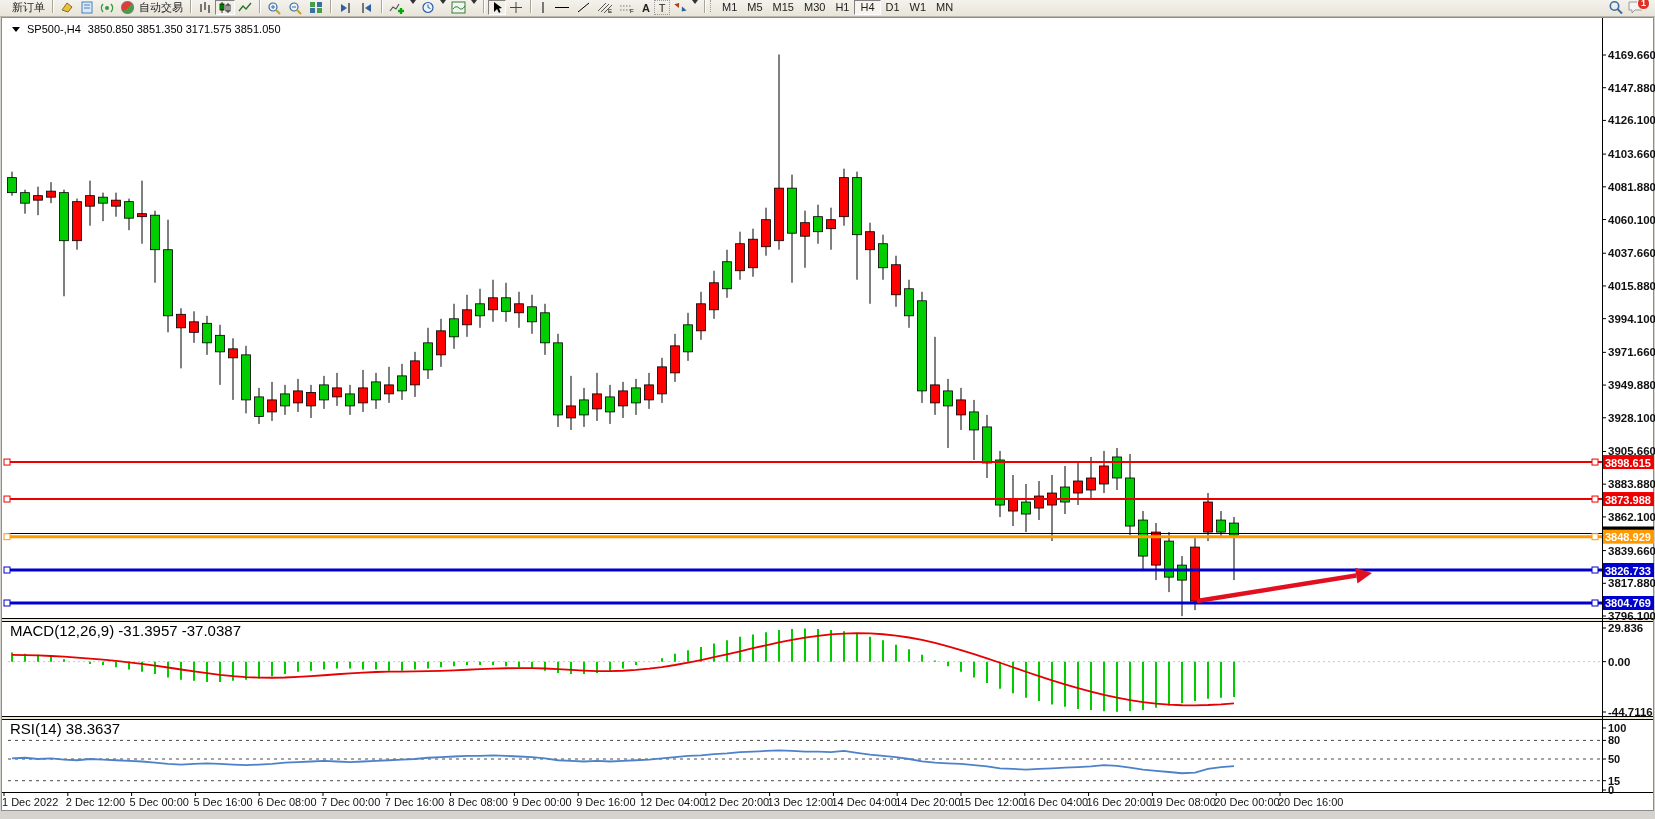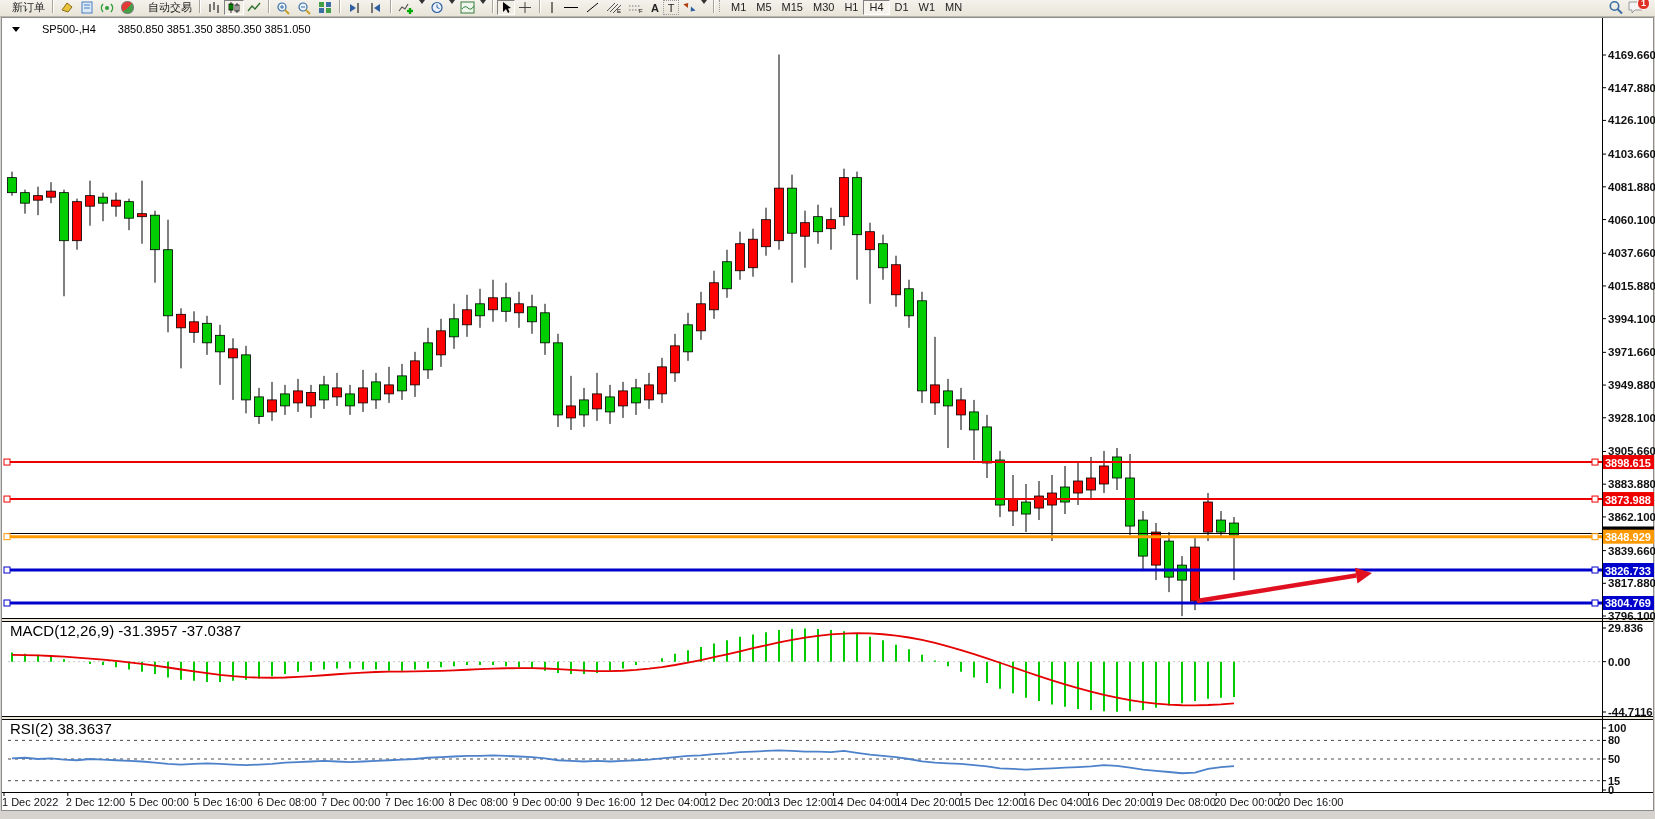--- a/index.html
+++ b/index.html
@@ -13,39 +13,39 @@
     position:absolute;left:0;top:0;width:1655px;height:17px;
     background:linear-gradient(#f4f2ec,#e8e4d8);
     display:flex;align-items:flex-start;font-size:11px;color:#222;
     border-bottom:1px solid #b9b5a9;box-sizing:border-box;padding-left:9px;
     white-space:nowrap;z-index:5;
   }
   .grip{width:3px;height:12px;border-left:1px dotted #9a9a9a;margin:0 3px 0 1px}
   .sep{width:1px;height:13px;background:#a8a49a;box-shadow:1px 0 0 #fff;margin:0 4px}
   .tbtn{height:15px;min-width:16px;display:inline-flex;align-items:center;justify-content:center;padding:0 2px;border:1px solid transparent;box-sizing:border-box}
   .tbtn.pressed{border-color:#808080 #ffffff #ffffff #808080;background:#f2efe7}
-  .tlabel{margin-left:12px;color:#1a1a1a}
+  .tlabel{margin-left:3px;color:#1a1a1a}
   .caret{width:0;height:0;border-left:3px solid transparent;border-right:3px solid transparent;border-top:4px solid #333;margin:0 2px}
   .tf{padding:0 5px;height:24px;line-height:15px;color:#222}
   .tf.active{border:1px solid;border-color:#808080 #fff #fff #808080;background:#f6f4ec;height:15px;line-height:13px;box-sizing:border-box}
   .spacer{flex:1}
   .autotrade-dot{width:11px;height:11px;border-radius:6px;background:linear-gradient(135deg,#e53935 50%,#43a047 50%);border:1px solid #7a7a7a;margin-right:2px}
   .bubble-wrap{position:relative;margin-right:10px}
   .badge{
     position:absolute;right:-5px;top:-3px;width:11px;height:11px;border-radius:6px;
     background:#e03024;color:#fff;font-size:9px;font-weight:bold;line-height:11px;text-align:center;border:1px solid #fff;
   }
   
   .chartwin{
     position:absolute;left:1px;top:17px;width:1653px;height:794px;
     background:#ffffff;border:1px solid #8d8d8d;box-sizing:border-box;
   }
   .chart-title{
     position:absolute;left:12px;top:23px;font-size:11px;color:#000;z-index:4;
-    display:flex;align-items:center;gap:22px;
+    display:flex;align-items:center;gap:7px;
   }
   .dd-tri{width:0;height:0;border-left:4px solid transparent;border-right:4px solid transparent;border-top:5px solid #000}
   .pane-label{position:absolute;font-size:15px;color:#000;z-index:4}
   svg.chart{position:absolute;left:0;top:0;z-index:2}
   text{font-family:"Liberation Sans",sans-serif}
 </style>
 </head>
 <body>
 
 <div class="toolbar">
@@ -238,25 +238,25 @@
       </svg>
     <span class="badge">1</span>
   </span>
 </div>
 
 <div class="chartwin"></div>
 
 <div class="chart-title">
   <span class="dd-tri"></span>
   <span>SP500-,H4</span>
-  <span>3850.850 3851.350 3850.350 3851.050</span>
+  <span>3850.850 3851.350 3171.575 3851.050</span>
 </div>
 
 <div class="pane-label" style="left:10px;top:622px">MACD(12,26,9) -31.3957 -37.0387</div>
-<div class="pane-label" style="left:10px;top:720px">RSI(2) 38.3637</div>
+<div class="pane-label" style="left:10px;top:720px">RSI(14) 38.3637</div>
 
 <svg class="chart" id="chart-svg" width="1655" height="819">
     <g>
       <line x1="2" y1="618.5" x2="1653" y2="618.5" stroke="#000" stroke-width="1"></line>
       <line x1="2" y1="621.5" x2="1653" y2="621.5" stroke="#000" stroke-width="1"></line>
       <line x1="2" y1="716.5" x2="1653" y2="716.5" stroke="#000" stroke-width="1"></line>
       <line x1="2" y1="719.5" x2="1653" y2="719.5" stroke="#000" stroke-width="1"></line>
       <line x1="2" y1="792.5" x2="1653" y2="792.5" stroke="#000" stroke-width="1"></line>
       <rect x="2" y="619" width="1651" height="2" fill="#ece9d8"></rect>
       <rect x="2" y="717" width="1651" height="2" fill="#ece9d8"></rect>

